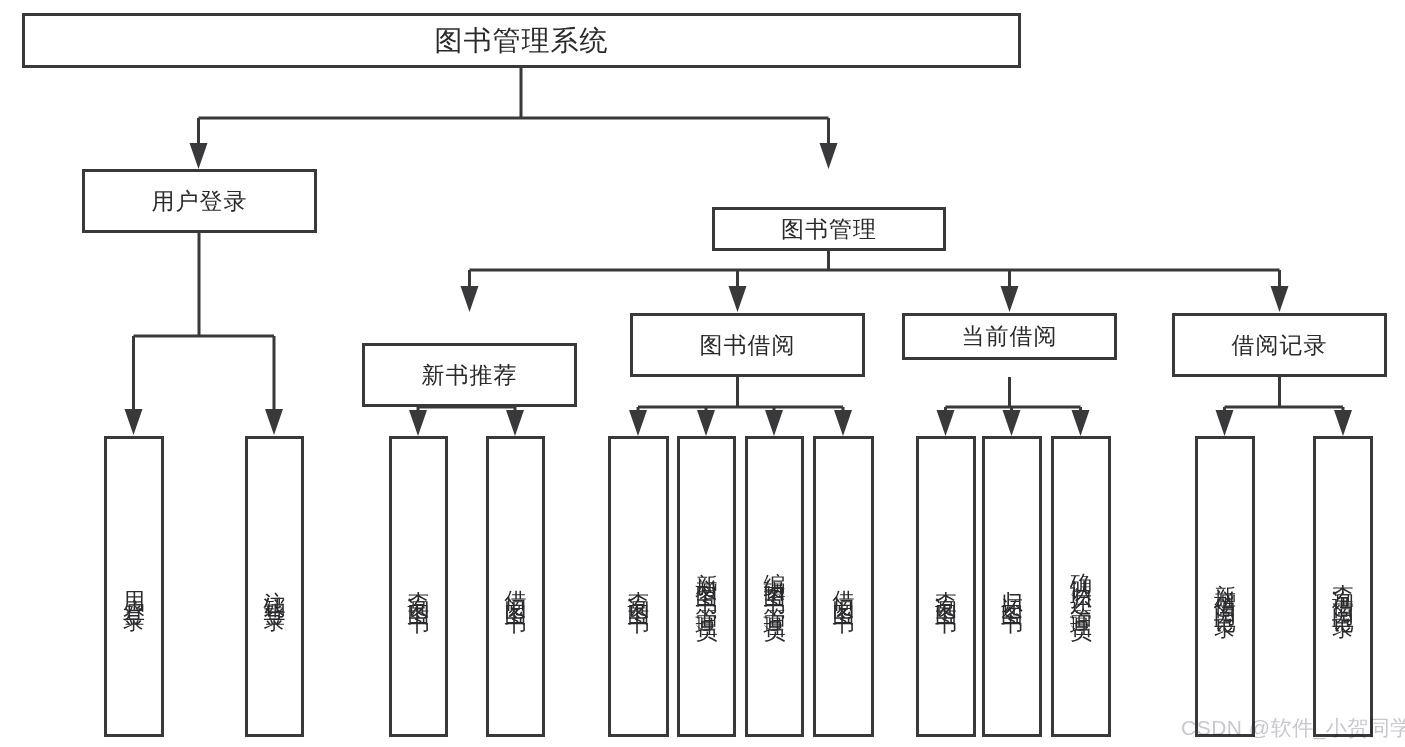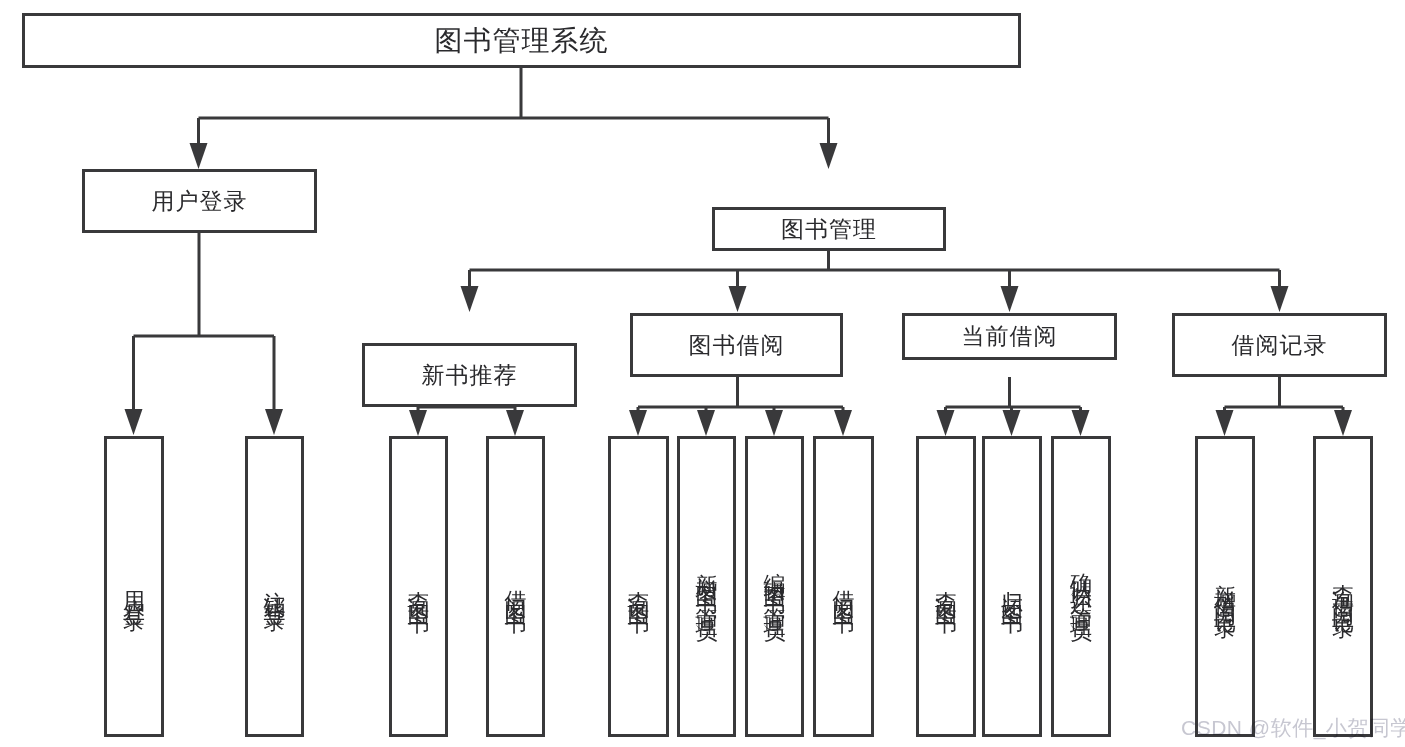--- a/index.html
+++ b/index.html
@@ -88,21 +88,21 @@
       <polygon points="1334,410 1352,410 1343,436"></polygon>
     </g>
   </svg>
 
   <div class="box root" style="left:22px; top:13px; width:999px; height:55px;">图书管理系统</div>
 
   <div class="box" style="left:82px; top:169px; width:235px; height:64px;">用户登录</div>
   <div class="box" style="left:712px; top:169px; width:234px; height:44px;margin-top:38px;">图书管理</div>
 
   <div class="box" style="left:362px; top:313px; width:215px; height:64px;margin-top:30px;">新书推荐</div>
-  <div class="box" style="left:630px; top:313px; width:213px; height:64px;">图书借阅</div>
+  <div class="box" style="left:630px; top:313px; width:235px; height:64px;">图书借阅</div>
   <div class="box" style="left:902px; top:313px; width:215px; height:47px;">当前借阅</div>
   <div class="box" style="left:1172px; top:313px; width:215px; height:64px;">借阅记录</div>
 
   <div class="box vbox" style="left:104px; top:436px; width:60px; height:301px;">用户登录</div>
   <div class="box vbox" style="left:245px; top:436px; width:59px; height:301px;">注销登录</div>
 
   <div class="box vbox" style="left:389px; top:436px; width:59px; height:301px;">查询图书</div>
   <div class="box vbox" style="left:486px; top:436px; width:59px; height:301px;">借阅图书</div>
 
   <div class="box vbox" style="left:608px; top:436px; width:61px; height:301px;">查询图书</div>

